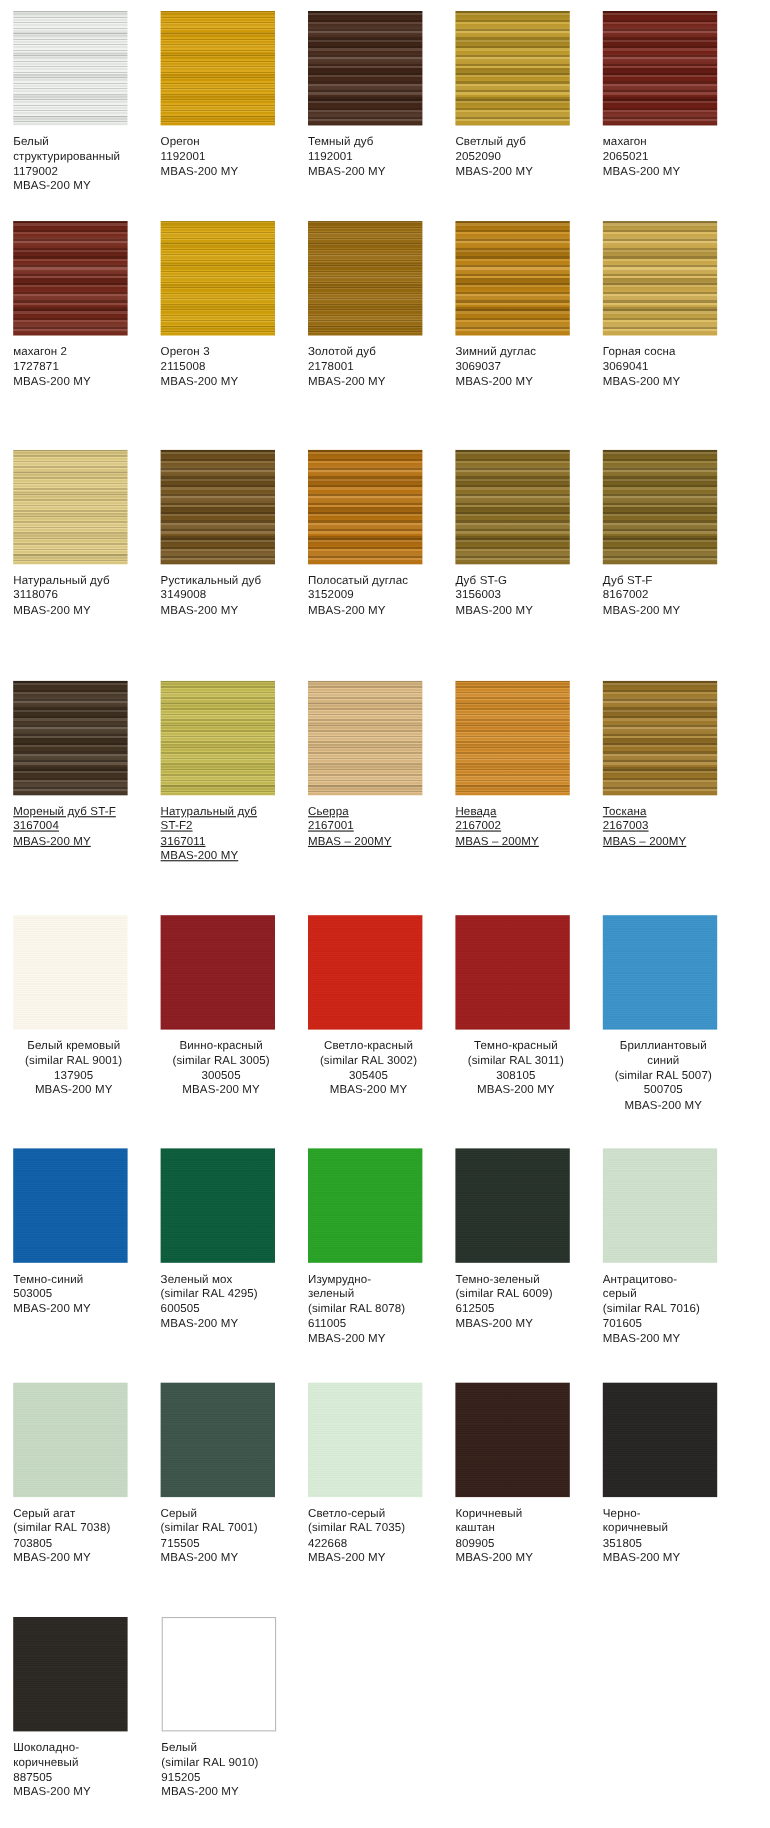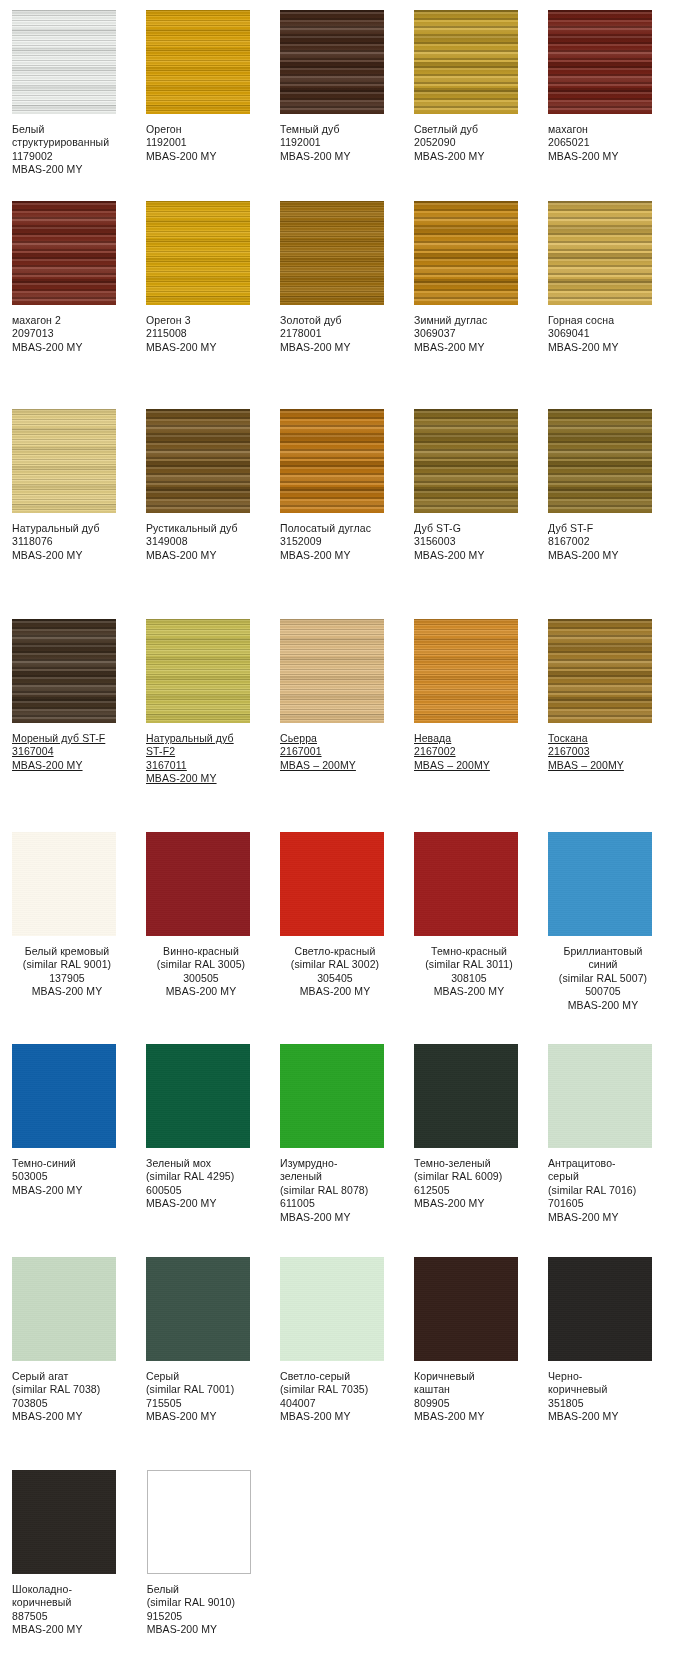--- a/index.html
+++ b/index.html
@@ -161,21 +161,21 @@
 2065021
 MBAS-200 MY</div>
       </div>
     </div>
     <div class="swatch-row" style="height: 208px;">
       <div class="swatch-cell">
         <div class="swatch-chip" style="background: rgb(124, 42, 28);">
           <div class="grain wood-coarse"></div>
         </div>
         <div class="swatch-caption">махагон 2
-2097013
+1727871
 MBAS-200 MY</div>
       </div>
       <div class="swatch-cell">
         <div class="swatch-chip" style="background: rgb(216, 165, 9);">
           <div class="grain wood"></div>
         </div>
         <div class="swatch-caption">Орегон 3
 2115008
 MBAS-200 MY</div>
       </div>
@@ -403,21 +403,21 @@
 (similar RAL 7001)
 715505
 MBAS-200 MY</div>
       </div>
       <div class="swatch-cell">
         <div class="swatch-chip" style="background: rgb(216, 236, 214);">
           <div class="grain solid"></div>
         </div>
         <div class="swatch-caption">Светло-серый
 (similar RAL 7035)
-404007
+422668
 MBAS-200 MY</div>
       </div>
       <div class="swatch-cell">
         <div class="swatch-chip" style="background: rgb(53, 32, 26);">
           <div class="grain solid"></div>
         </div>
         <div class="swatch-caption">Коричневый
 каштан
 809905
 MBAS-200 MY</div>

